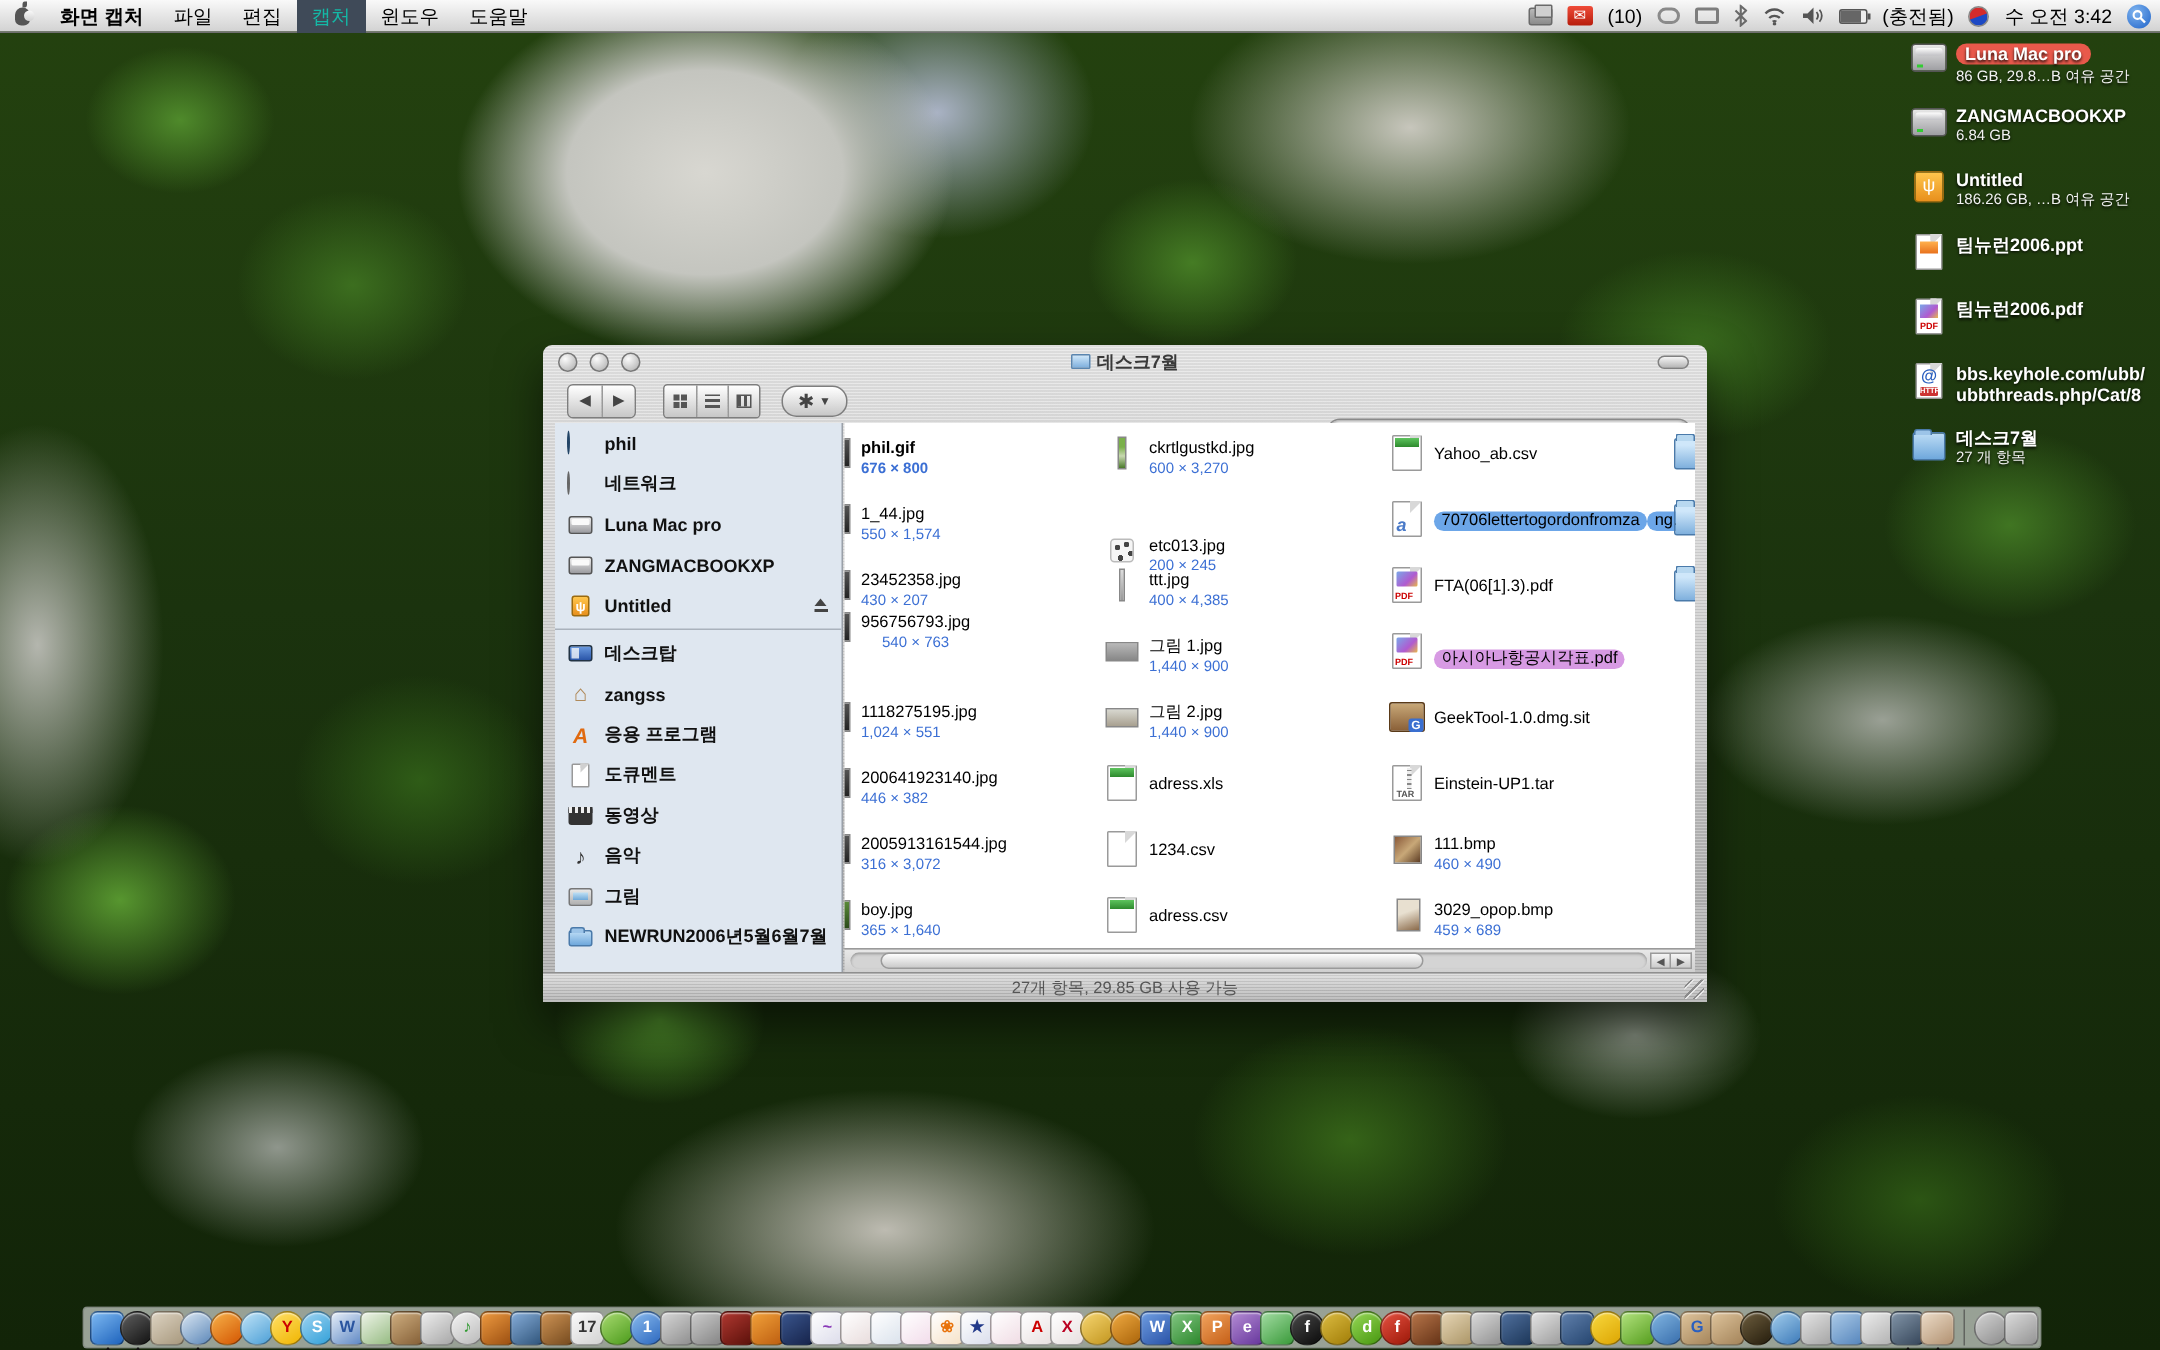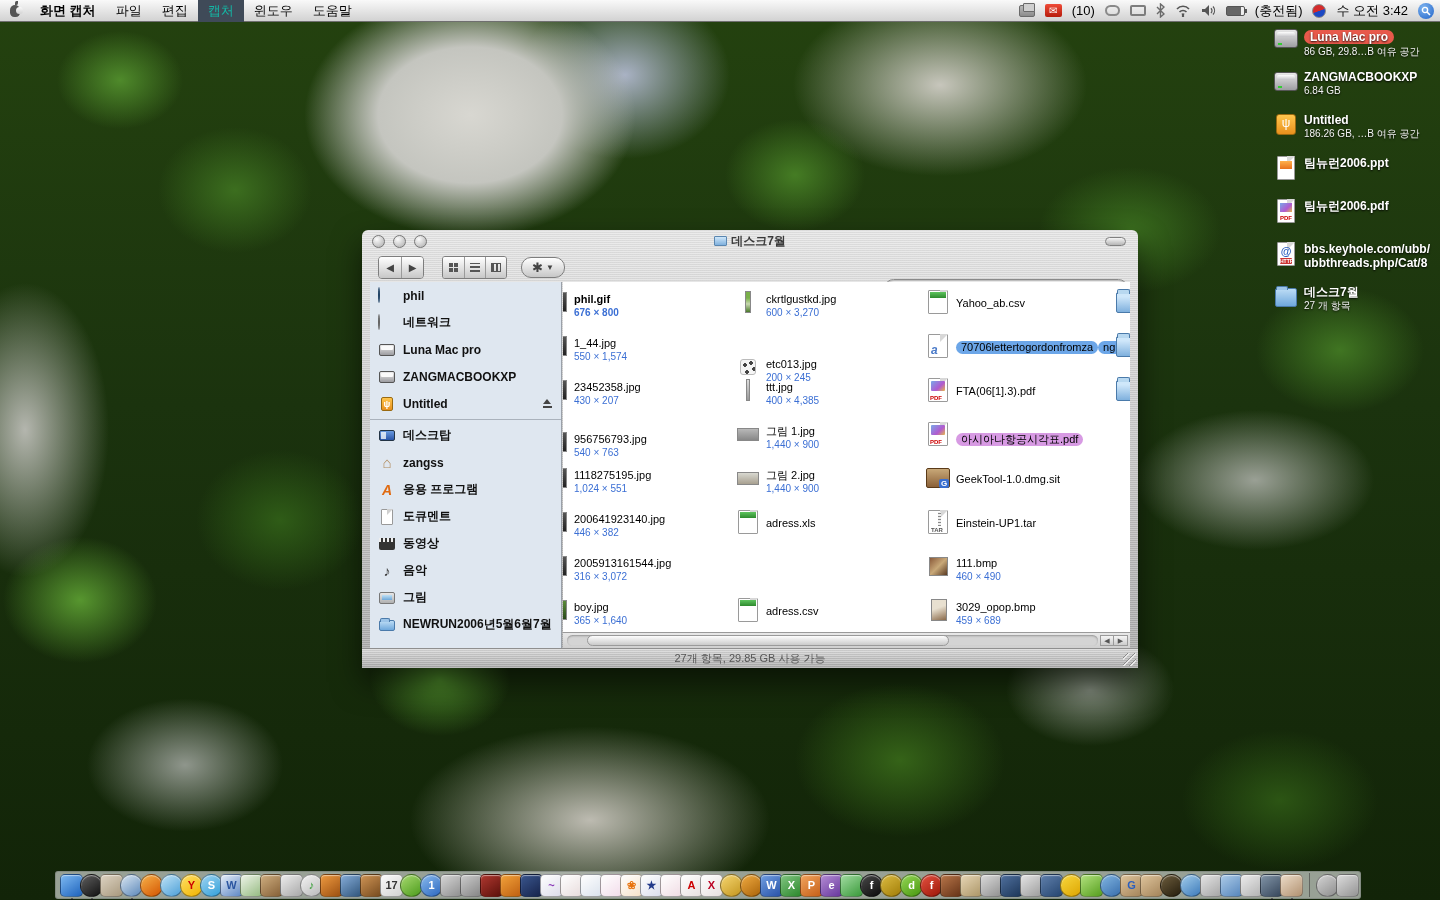--- a/index.html
+++ b/index.html
@@ -482,21 +482,21 @@
         </div>
         <div class="fitem" style="left: -20px; top: 94px;">
           <span class="fic">
             <div class="th t-dark"></div>
           </span>
           <div class="ftxt">
             <div class="fname">23452358.jpg</div>
             <div class="fdims">430 × 207</div>
           </div>
         </div>
-        <div class="fitem" style="left: -20px; top: 146px;">
+        <div class="fitem" style="left: -20px; top: 122px; text-align: center;">
           <span class="fic">
             <div class="th t-dark"></div>
           </span>
           <div class="ftxt">
             <div class="fname">956756793.jpg</div>
             <div class="fdims">540 × 763</div>
           </div>
         </div>
         <div class="fitem" style="left: -20px; top: 182px;">
           <span class="fic">
@@ -578,20 +578,28 @@
             <div class="fname">그림 2.jpg</div>
             <div class="fdims">1,440 × 900</div>
           </div>
         </div>
         <div class="fitem single" style="left: 172px; top: 226px;">
           <span class="fic">
             <div class="fp xls"></div>
           </span>
           <div class="ftxt">
             <div class="fname">adress.xls</div>
+          </div>
+        </div>
+        <div class="fitem single" style="left: 172px; top: 270px;">
+          <span class="fic">
+            <div class="fp"></div>
+          </span>
+          <div class="ftxt">
+            <div class="fname">1234.csv</div>
           </div>
         </div>
         <div class="fitem single" style="left: 362px; top: 6px;">
           <span class="fic">
             <div class="fp xls"></div>
           </span>
           <div class="ftxt">
             <div class="fname">Yahoo_ab.csv</div>
           </div>
         </div>

